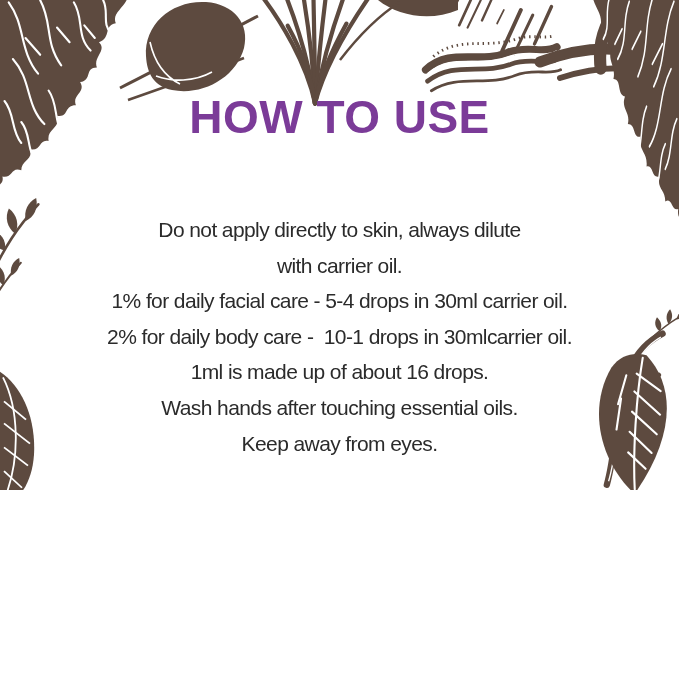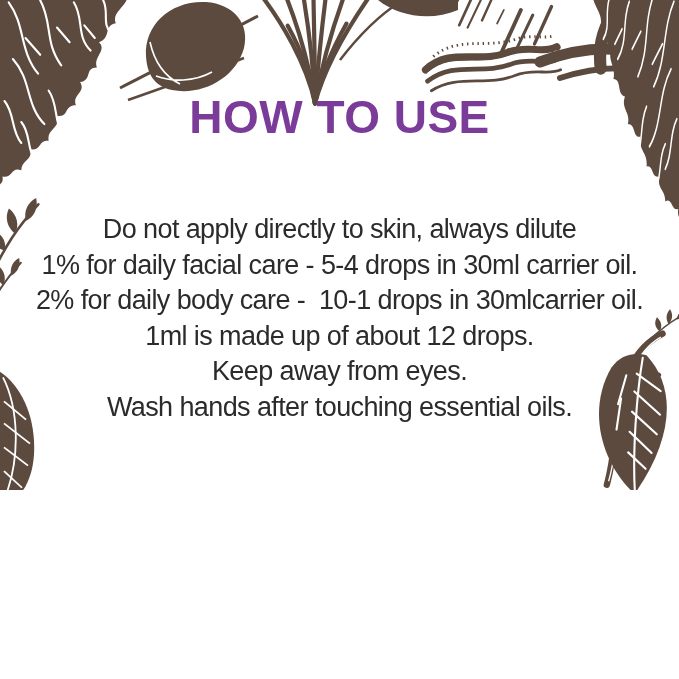--- a/index.html
+++ b/index.html
@@ -32,21 +32,21 @@
   .title{
     margin-top:94px;
     font-size:46px;
     line-height:46px;
     font-weight:bold;
     letter-spacing:0.5px;
     color:var(--title-purple);
   }
   .lines{
     margin-top:72px;
-    font-size:27px;
+    font-size:21px;
     line-height:35.6px;
     letter-spacing:-0.6px;
     color:var(--body-text);
   }
   .line{white-space:pre;}
 </style>
 </head>
 <body>
 
 <div class="canvas">
@@ -257,21 +257,22 @@
     <use href="#chili" transform="translate(556,566)"></use>
     <use href="#slashes" transform="translate(520,596) rotate(55) scale(0.7)"></use>
     <use href="#sprig" transform="translate(452,636) rotate(-35) scale(0.75)"></use>
     <use href="#grassmall" transform="translate(180,628) scale(0.7)"></use>
   </svg>
 
   <div class="content">
     <div class="title">HOW TO USE</div>
     <div class="lines">
       <div class="line">Do not apply directly to skin, always dilute</div>
+      <div class="line">with carrier oil.</div>
       <div class="line">1% for daily facial care - 5-4 drops in 30ml carrier oil.</div>
       <div class="line">2% for daily body care -  10-1 drops in 30mlcarrier oil.</div>
-      <div class="line">1ml is made up of about 12 drops.</div>
+      <div class="line">1ml is made up of about 16 drops.</div>
+      <div class="line">Wash hands after touching essential oils.</div>
       <div class="line">Keep away from eyes.</div>
-      <div class="line">Wash hands after touching essential oils.</div>
     </div>
   </div>
 
 </div>
 
 </body></html>

